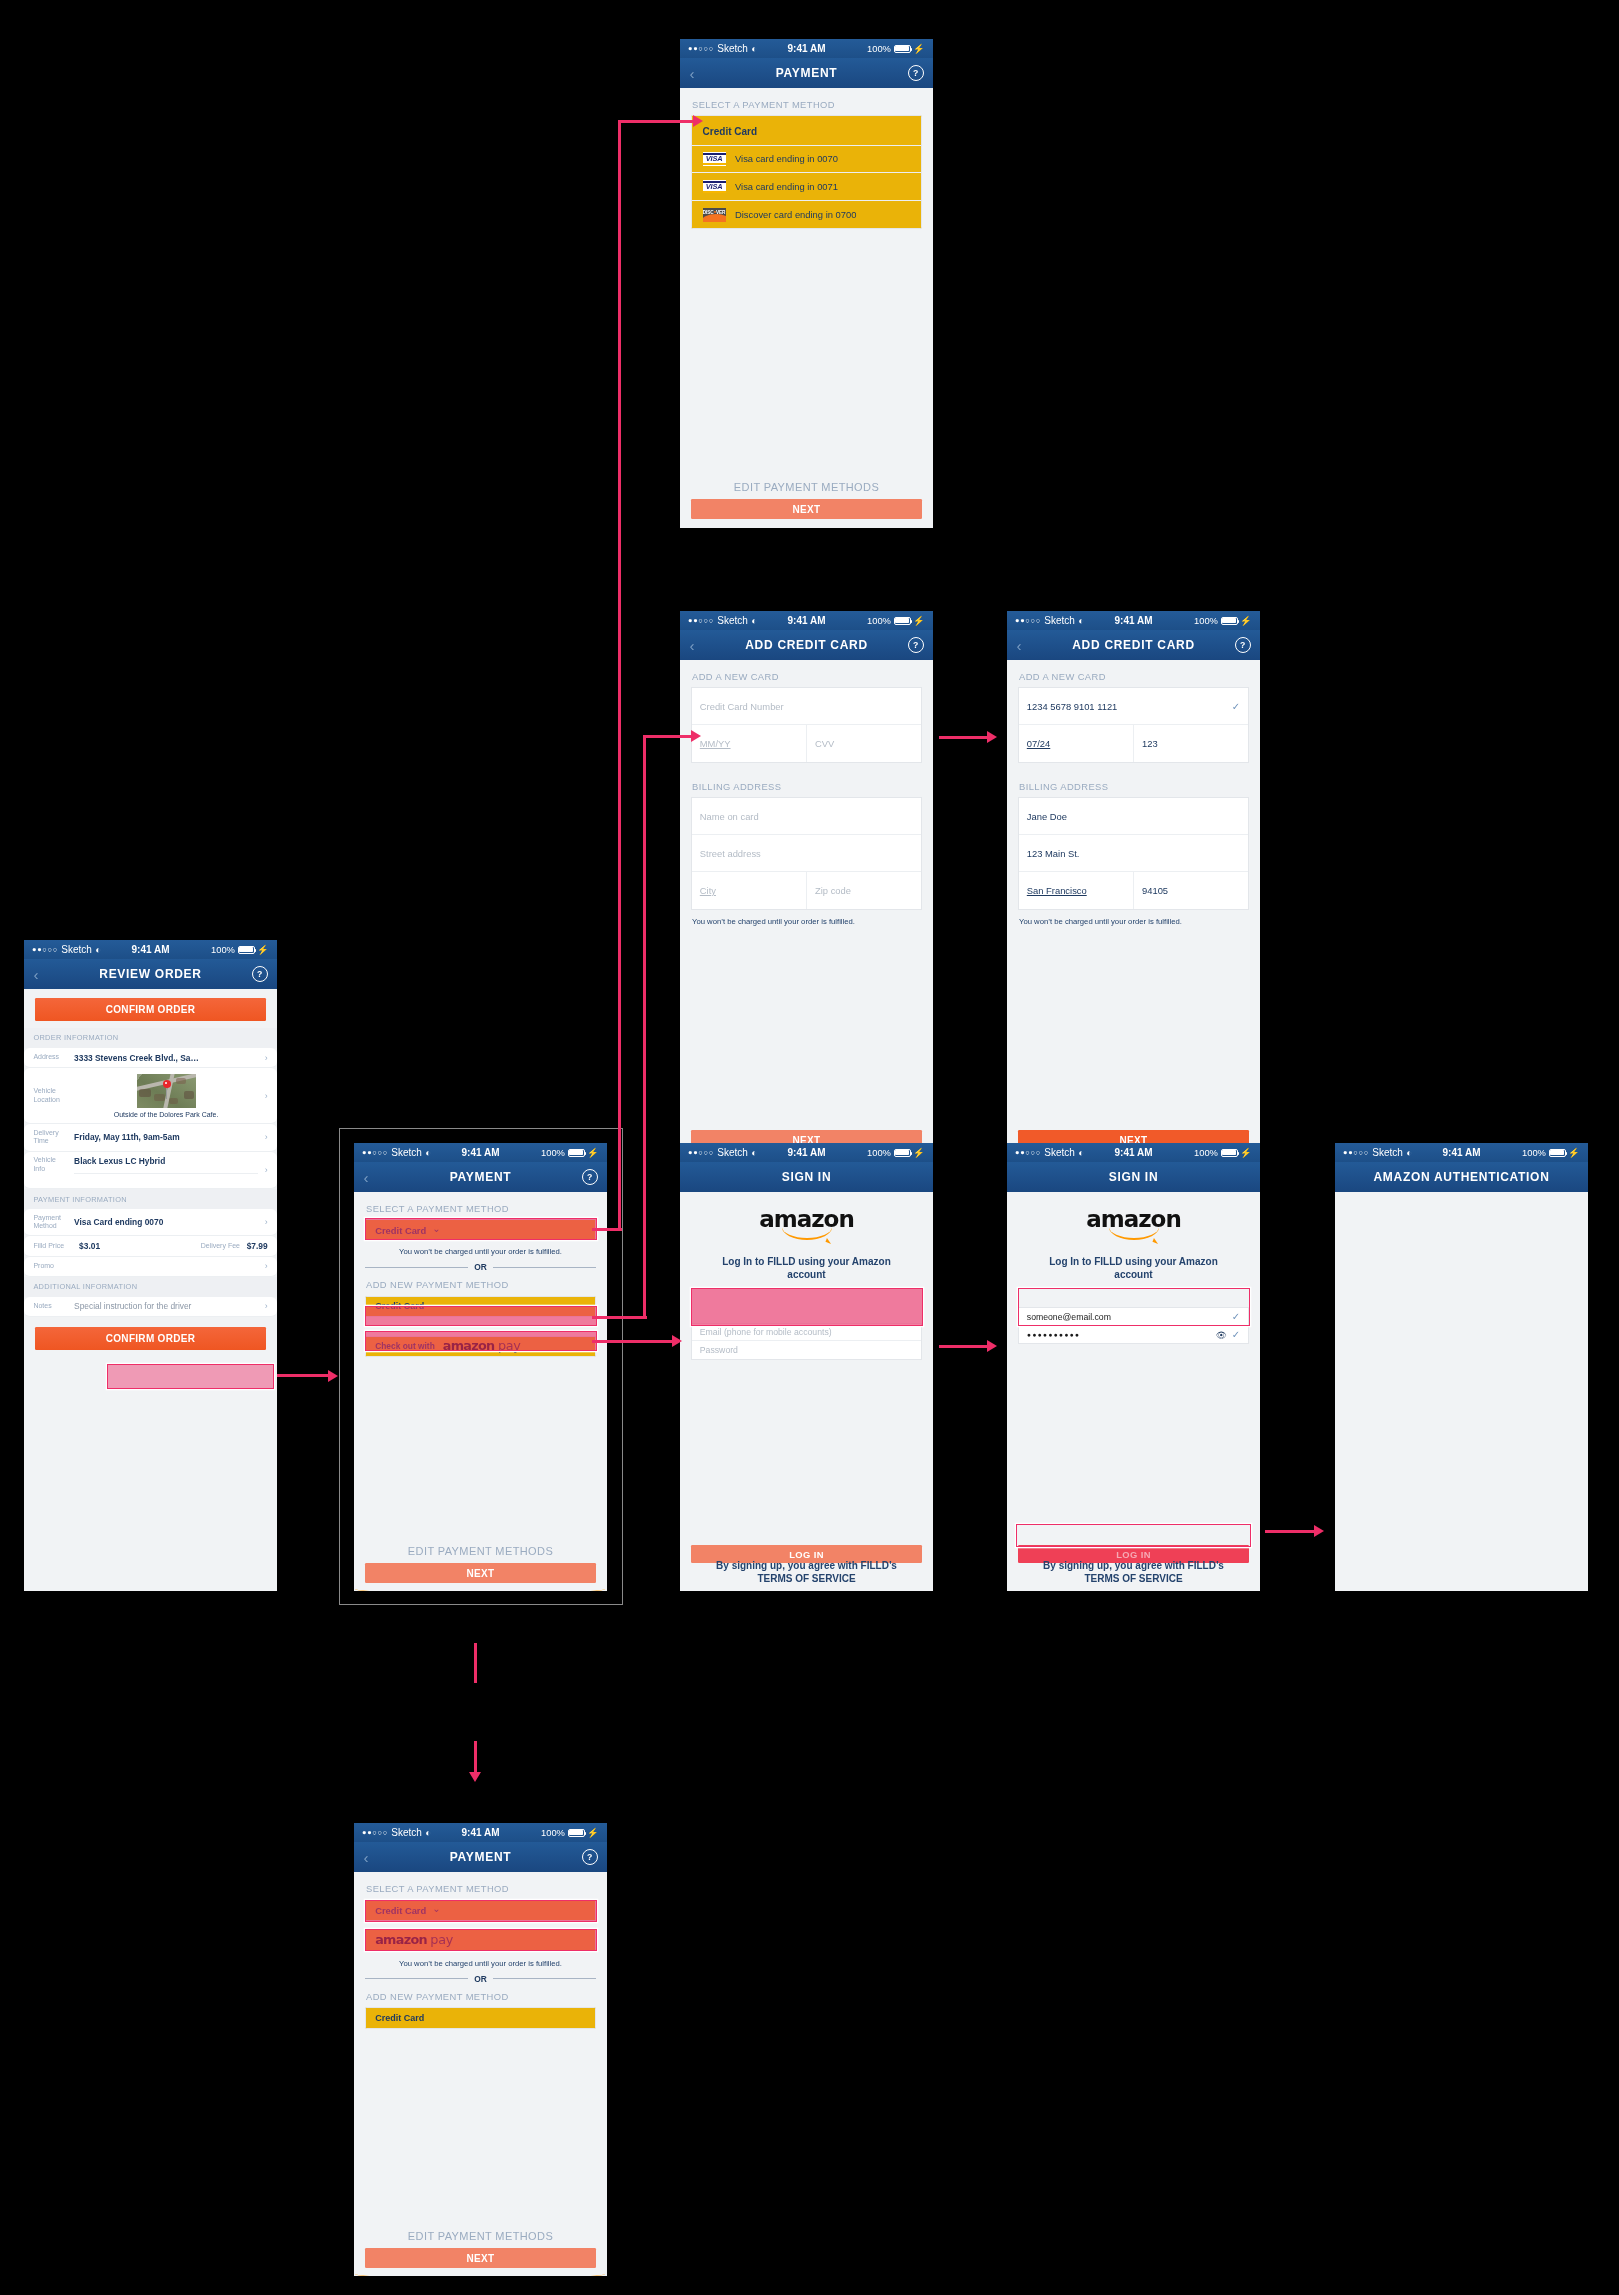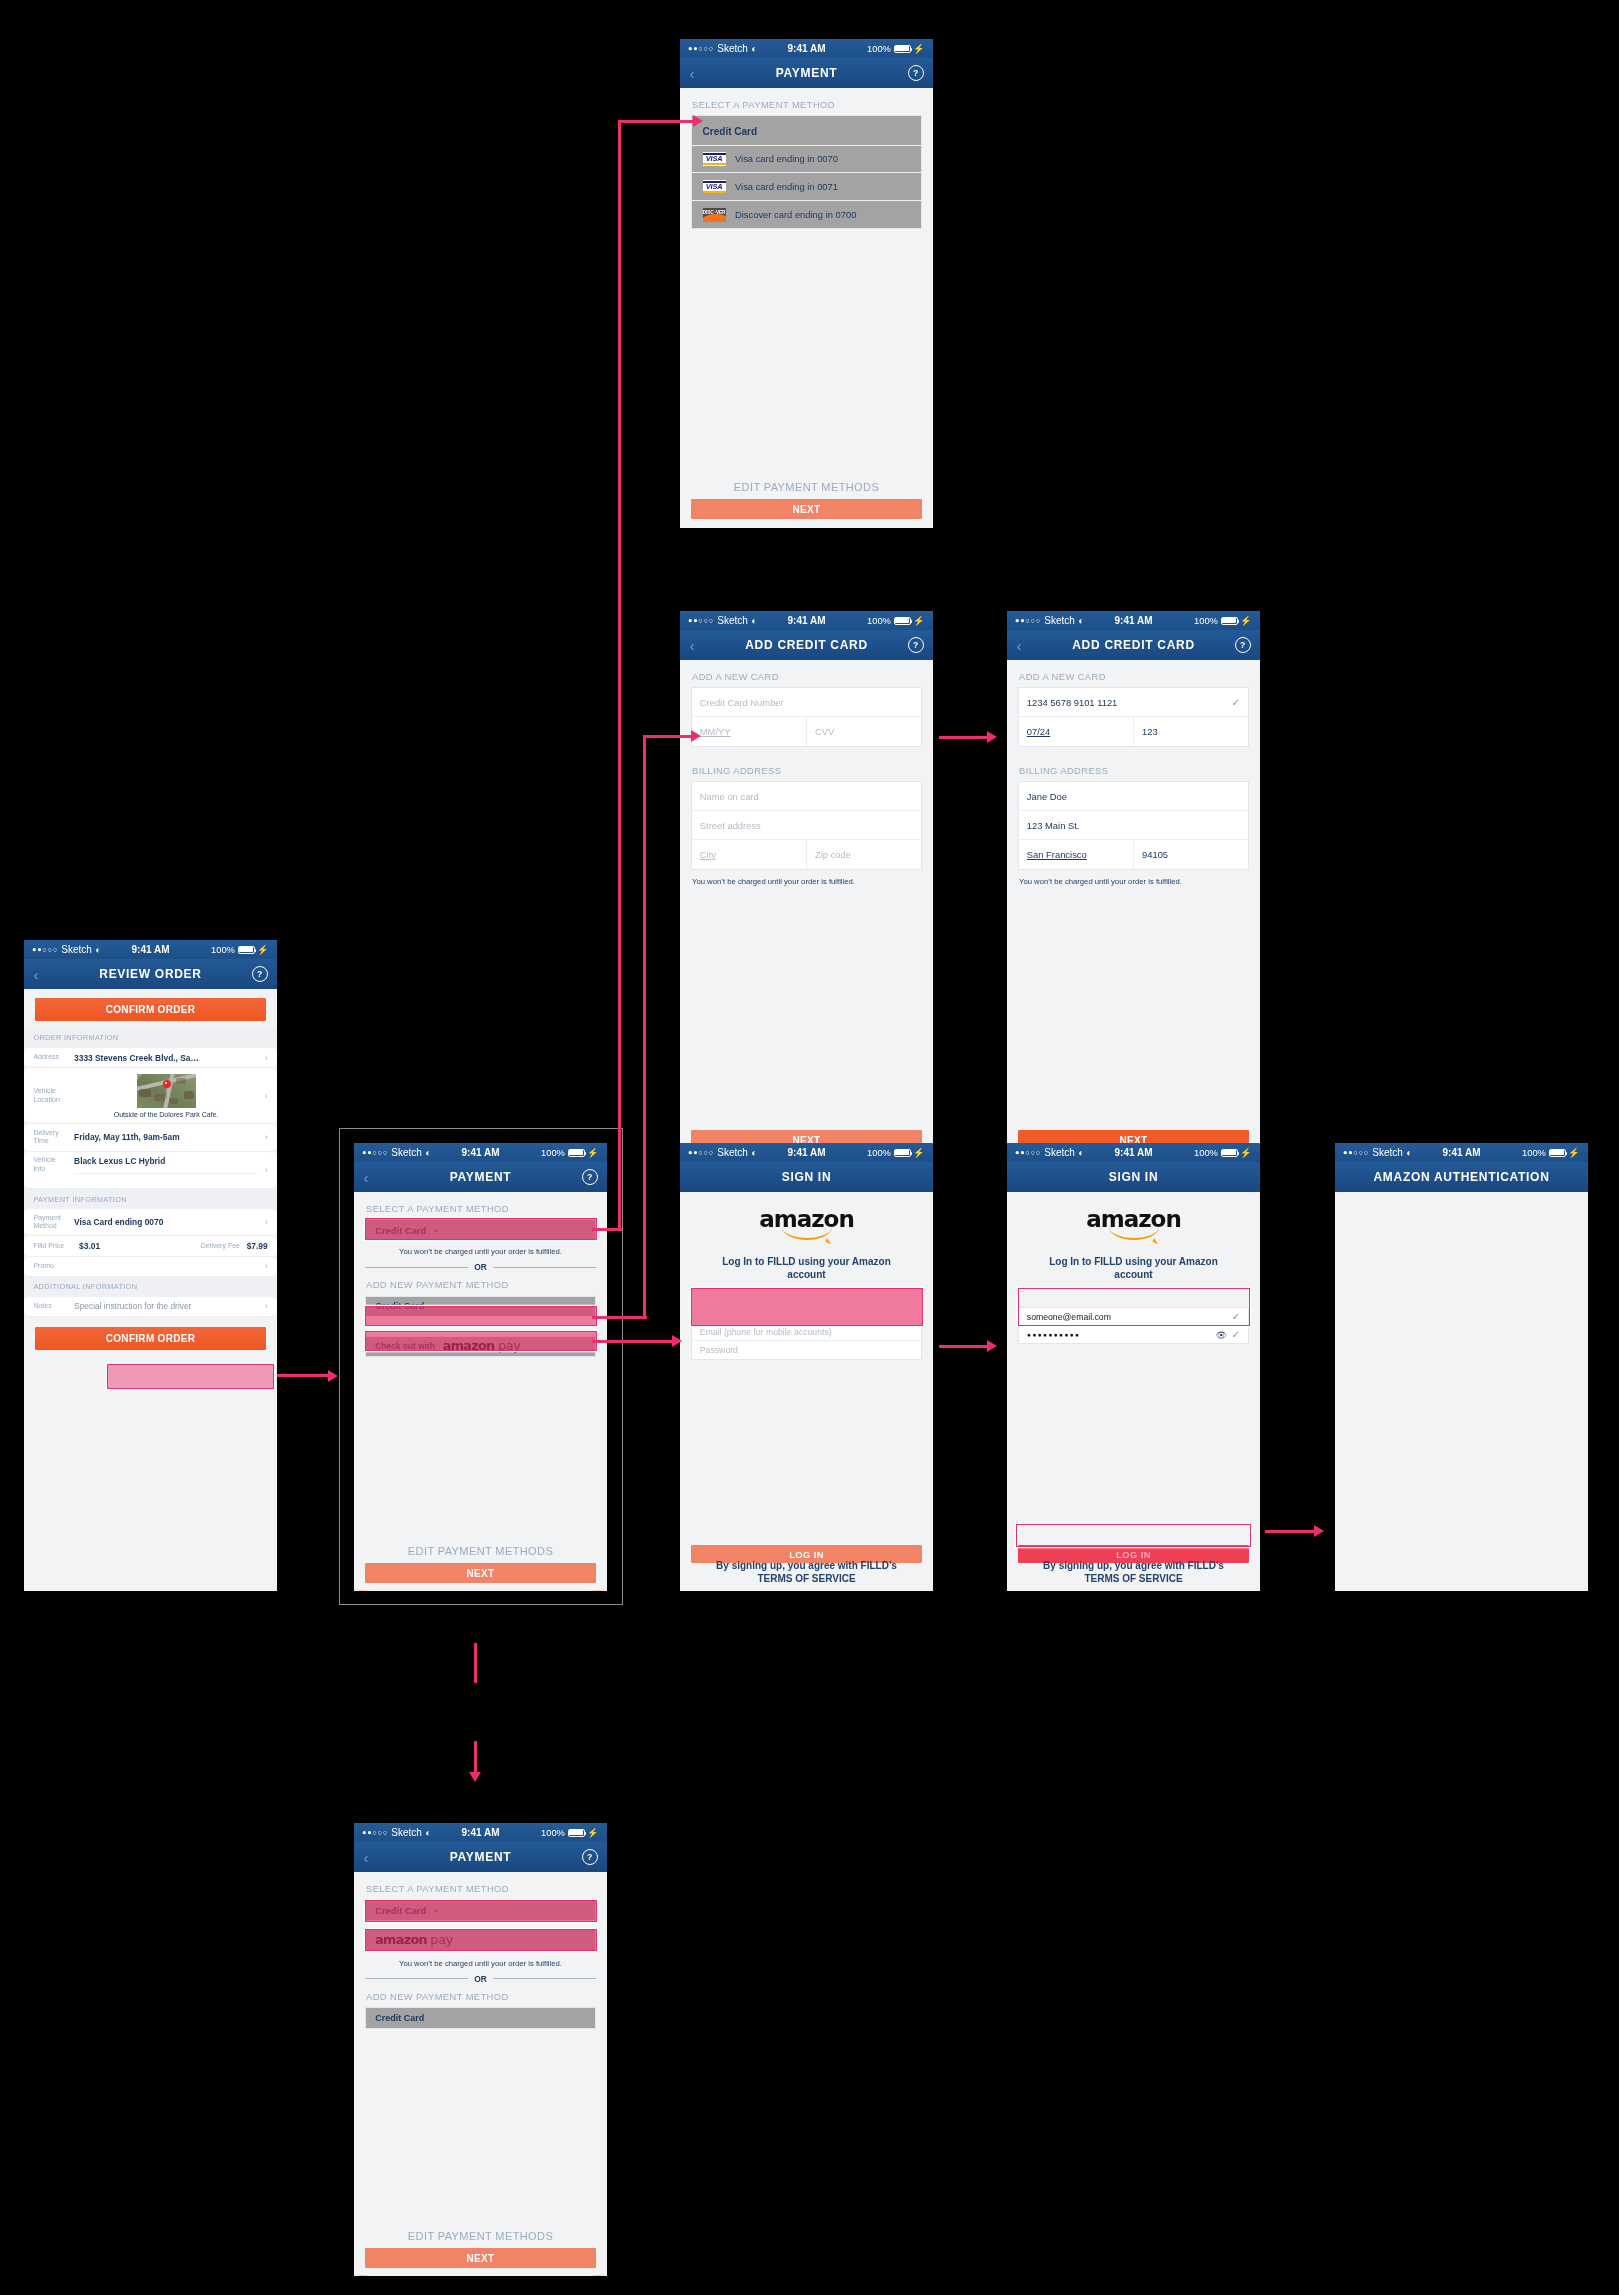--- a/index.html
+++ b/index.html
@@ -24,21 +24,21 @@
     display:flex;align-items:center;justify-content:center;position:relative;color:#fff;}
   .navbar .title{font-size:12px;font-weight:bold;letter-spacing:0.7px;}
   .navbar .back{position:absolute;left:9.4px;top:50%;transform:translateY(-50%);font-size:15px;color:#7c9ec4;font-weight:300;}
   .navbar .help{position:absolute;right:9.4px;top:50%;transform:translateY(-50%);
     width:14px;height:14px;border:1.1px solid #fff;border-radius:50%;
     display:flex;align-items:center;justify-content:center;font-size:8.7px;font-weight:bold;}
 
   .body{background:#f1f3f5;position:relative;height:calc(100% - 49px);}
 
   .sec-label{color:#9aabc0;font-size:9.4px;letter-spacing:0.4px;padding:10.8px 12px 5.4px;font-weight:400;}
-  .card{background:#a3a3a3;border:0.7px solid #e3e6ea;margin:0 10.8px;border-radius:1.3px;}
+  .card{background:#eab308;border:0.7px solid #e3e6ea;margin:0 10.8px;border-radius:1.3px;}
 
   .pm-title{font-size:10px;font-weight:bold;color:#1f3a60;padding:9.4px 10.8px 8px;}
   .pm-row{display:flex;align-items:center;gap:9.4px;padding:6.7px 10.8px;border-top:0.7px solid #eceff2;}
   .pm-row .lbl{font-size:9.4px;color:#1f3a60;}
 
   .visa{width:23px;height:13.4px;background:#fff;display:flex;flex-direction:column;justify-content:center;align-items:center;position:relative;}
   .visa .bar-t{position:absolute;top:0.7px;left:0;right:0;height:2px;background:#1a1f71;}
   .visa .bar-b{position:absolute;bottom:0.7px;left:0;right:0;height:2px;background:#f7b600;}
   .visa span{font-size:7.4px;font-weight:bold;font-style:italic;color:#1a1f71;letter-spacing:-0.2px;}
   .disc{width:23px;height:14px;background:#4b4b4b;position:relative;overflow:hidden;display:flex;align-items:flex-start;justify-content:center;}
@@ -49,21 +49,21 @@
   .edit-link{text-align:center;color:#9aabc0;font-size:11px;letter-spacing:0.4px;position:absolute;left:0;right:0;}
   .btn-next{position:absolute;left:10.8px;right:10.8px;height:20px;background:#f28366;color:#fff;
     display:flex;align-items:center;justify-content:center;font-size:10px;font-weight:bold;letter-spacing:0.3px;border-radius:1.3px;}
   .btn-next.solid{background:#f15a29;}
   .btn-confirm{height:23px;background:linear-gradient(180deg,#f4663a 0%,#ef5622 100%);color:#fff;
     display:flex;align-items:center;justify-content:center;font-size:10px;font-weight:bold;letter-spacing:0.3px;border-radius:1.3px;}
 
   
   .fgroup{margin:0 10.8px;background:#fff;border:0.7px solid #e3e6ea;}
   .fgroup .frow{display:flex;}
-  .fld{flex:1;height:29px;display:flex;align-items:center;padding:0 8px;font-size:9.4px;color:#1f3a60;
+  .fld{flex:1;height:37px;display:flex;align-items:center;padding:0 8px;font-size:9.4px;color:#1f3a60;
     border-bottom:0.7px solid #eceff2;box-sizing:border-box;position:relative;}
   .fld.ph{color:#b4bcc6;}
   .fld.last{border-bottom:none;}
   .fld.half{border-right:0.7px solid #eceff2;text-decoration:underline;}
   .tick{position:absolute;right:8px;color:#6f93bb;font-size:10px;}
   .note{font-size:7.7px;color:#24436d;padding:6.7px 12px 0;}
 
   
   .ro-row{background:#fff;border-bottom:0.7px solid #eceff2;display:flex;align-items:center;padding:4.7px 9.4px;gap:6.7px;position:relative;border-radius:6px;}
   .ro-key{color:#9aabc0;font-size:7px;width:34px;flex:none;line-height:1.2;}

